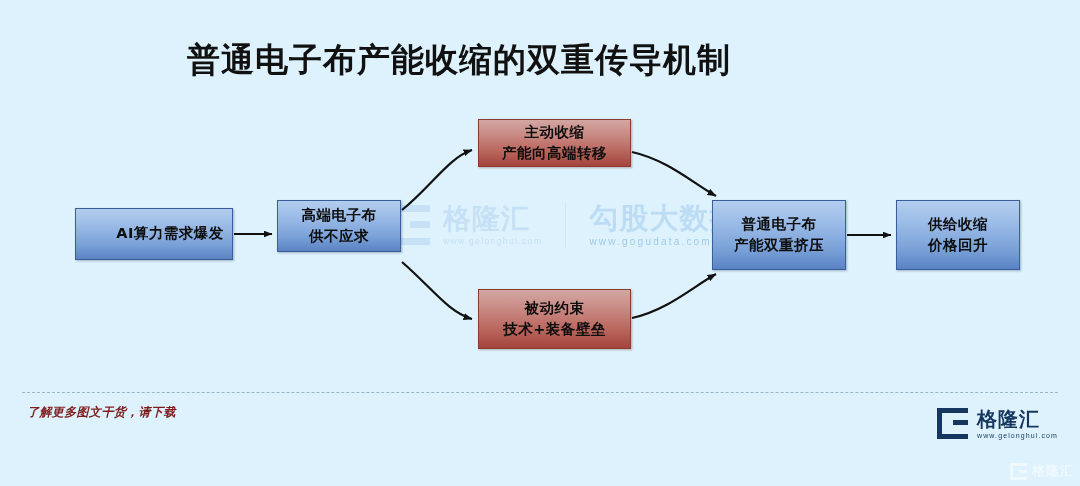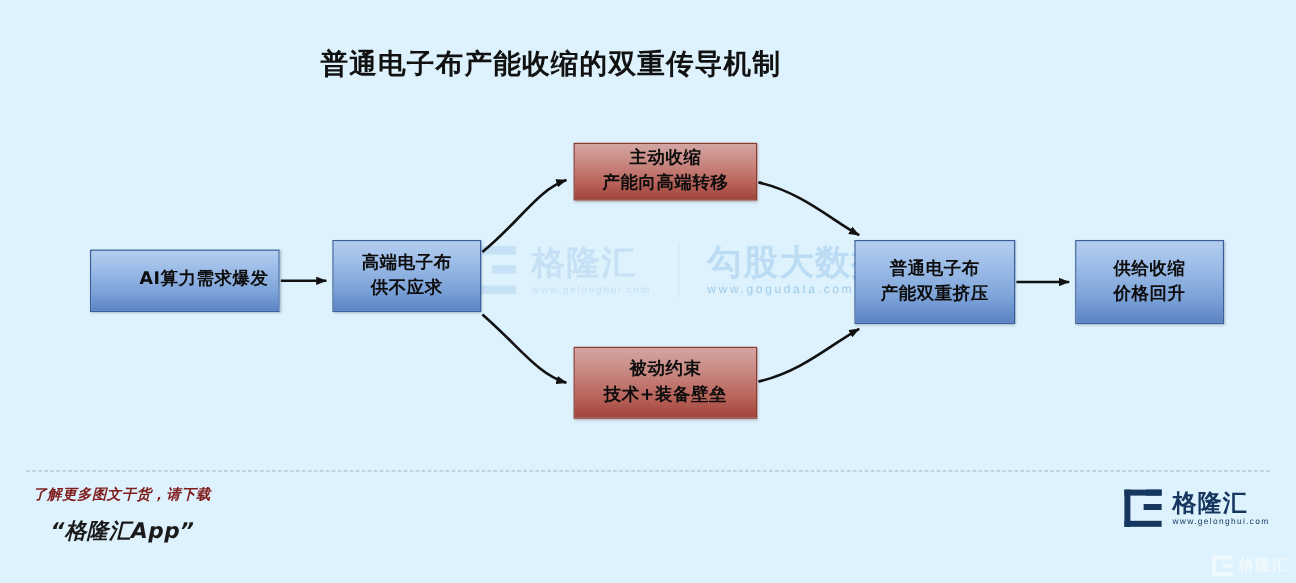--- a/index.html
+++ b/index.html
@@ -21,21 +21,21 @@
   }
 
   
   #title {
     position: absolute;
     left: 0;
     top: 38px;
     width: 918px;
     text-align: center;
     font-family: "DejaVu Sans", "Liberation Sans", sans-serif;
-    font-size: 23px;
+    font-size: 33px;
     font-weight: bold;
     color: #111111;
     letter-spacing: 1px;
     white-space: nowrap;
   }
 
   
   #watermark-center {
     position: absolute;
     left: 390px;
@@ -286,21 +286,21 @@
 
     <path d="M 632 318 C 668 310, 694 286, 716 274" fill="none" stroke="#111111" stroke-width="2.2" marker-end="url(#arrowhead)"></path>
 
     <line x1="847" y1="235" x2="891" y2="235" stroke="#111111" stroke-width="2.2" marker-end="url(#arrowhead)"></line>
   </svg>
 
   <div class="node blue" style="left:75px; top:208px; width:158px; height:52px;padding-left:32px;">
     <span class="line">AI算力需求爆发</span>
   </div>
 
-  <div class="node blue" style="left:277px; top:200px; width:124px; height:60px;">
+  <div class="node blue" style="left:277px; top:200px; width:124px; height:52px;">
     <span class="line">高端电子布</span>
     <span class="line">供不应求</span>
   </div>
 
   <div class="node red" style="left:478px; top:119px; width:153px; height:48px;">
     <span class="line">主动收缩</span>
     <span class="line">产能向高端转移</span>
   </div>
 
   <div class="node red" style="left:478px; top:289px; width:153px; height:60px;">
@@ -316,21 +316,20 @@
   <div class="node blue" style="left:896px; top:200px; width:124px; height:70px;">
     <span class="line">供给收缩</span>
     <span class="line">价格回升</span>
   </div>
 
 
   <div id="divider-dashed"></div>
 
   <div id="footer-left">
     <div id="footer-line1">了解更多图文干货，请下载</div>
-    <div id="footer-line2">“格隆汇App”</div>
   </div>
 
   <div id="footer-logo">
     <div class="fl-mark">
       <span class="bracket"></span>
         <span class="bar"></span>
         <span class="tongue"></span>
     </div>
     <div class="fl-text">
       <span class="fl-cn">格隆汇</span>

